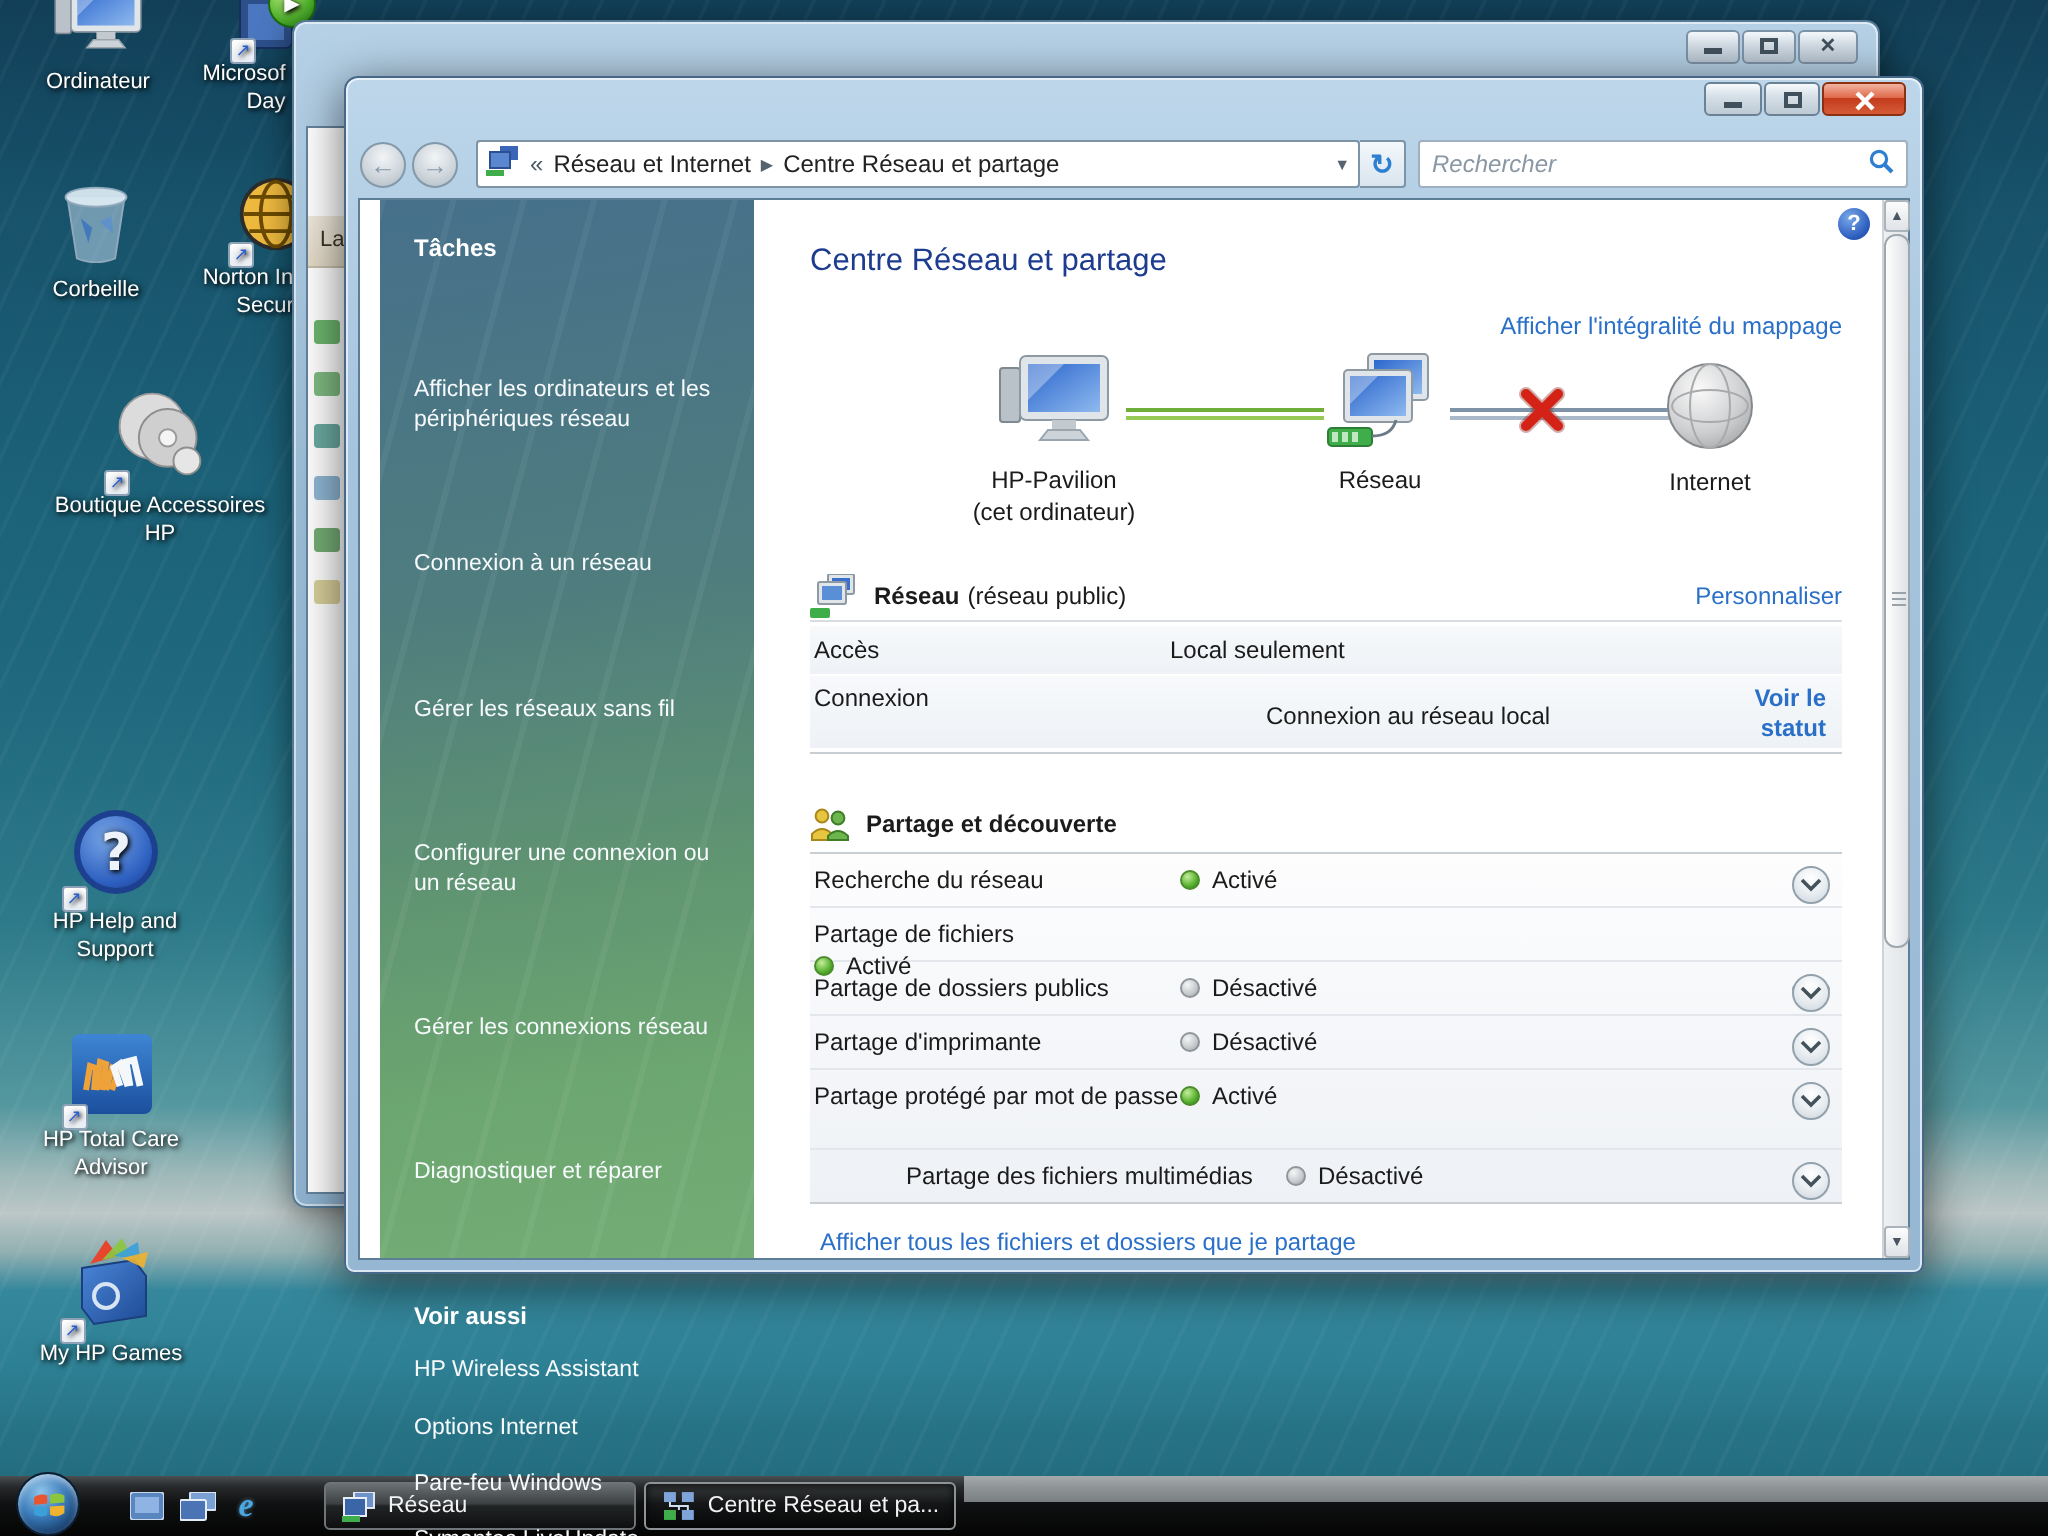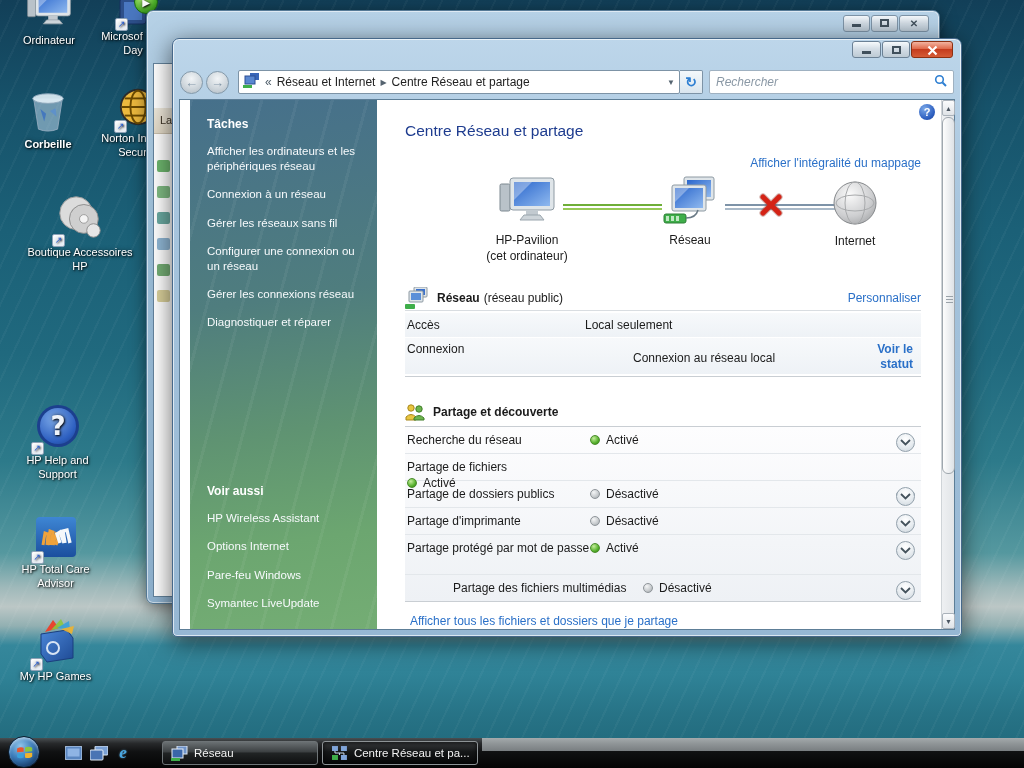--- a/index.html
+++ b/index.html
@@ -52,21 +52,21 @@
              text-align:center; font-weight:bold; }
   .search { flex:1; height:24px; margin-left:6px; background:#fff; border:1px solid #9fb1c1; border-radius:2px;
             display:flex; align-items:center; padding:0 6px; color:#8a98a5; font-style:italic; font-size:12px; }
   .search .mag { margin-left:auto; }
   .content { position:absolute; left:6px; right:6px; top:60px; bottom:6px; background:#fff; border:1px solid #5d7e97; }
   
   .sidebar { position:absolute; left:10px; top:0; bottom:0; width:187px; color:#fff;
              background:linear-gradient(172deg,#46708b 0%,#4f7d7e 38%,#5f9372 62%,#6ca670 82%,#74ad74 100%); }
   .sidebar:after { content:""; position:absolute; inset:0;
              background:repeating-linear-gradient(105deg, rgba(255,255,255,.05) 0 3px, rgba(0,0,0,0) 3px 34px); }
-  .sb-in { position:relative; z-index:2; display:flex; flex-direction:column; height:100%; padding:17px 12px 18px 17px; }
+  .sb-in { position:relative; z-index:2; display:flex; flex-direction:column; height:100%; padding:17px 12px 18px 17px;gap:44px; }
   .sb-title { font-weight:bold; font-size:12px; margin-bottom:13px; }
   .sb-link { display:block; color:#f7fafc; font-size:11.5px; line-height:1.32; margin-bottom:13px; width:158px; cursor:pointer; }
   .sb-see { margin-top:auto; }
   
   .main { position:absolute; left:197px; right:13px; top:0; bottom:0; background:#fff; font-size:12px; color:#1b1b1b; }
   .m-title { position:absolute; left:28px; top:22px; font-size:15.5px; color:#1e3c8f; }
   .help { position:absolute; right:6px; top:4px; width:16px; height:16px; border-radius:50%;
           background:radial-gradient(circle at 35% 30%,#7aa8e8,#2d5fc0 65%,#1c3f8e); color:#fff;
           font-size:11px; font-weight:bold; text-align:center; line-height:16px; }
   .map-link { position:absolute; top:56px; right:20px; color:#2a70c8; font-size:12px; }
@@ -156,21 +156,21 @@
         <rect x="6" y="6" width="18" height="18" fill="#4a77c0"></rect>
       </svg>
       <span class="sc">↗</span>
     </span>
     <span style="position:absolute; left:36px; top:-6px; width:24px; height:24px; border-radius:50%;
       background:radial-gradient(circle at 35% 30%,#b7ef7c,#4db02a 60%,#1f7a10); border:1px solid #1d6a12;
       color:#fff; font-size:10px; line-height:23px;">▶</span>
     <div>Microsof - 60 Day</div>
   </div>
 
-  <div class="dicon" style="left:2px; top:88px; width:92px;font-weight:bold;">
+  <div class="dicon" style="left:2px; top:88px; width:92px;">
     <span class="ic">
       <svg width="42" height="46" viewBox="0 0 44 48">
         <path d="M7 11 L12 43 Q22 47 32 43 L37 11" fill="rgba(185,212,233,.55)" stroke="#8fa8bc"></path>
         <path d="M14 22 l6 5 l-2 8 z" fill="#3a6fc0" opacity=".8"></path>
         <path d="M24 24 l6 -3 l1 9 z" fill="#5a8fd0" opacity=".8"></path>
         <ellipse cx="22" cy="11" rx="16" ry="5" fill="rgba(225,238,246,.9)" stroke="#8fa8bc"></ellipse>
       </svg>
     </span>
     <div>Corbeille</div>
   </div>

